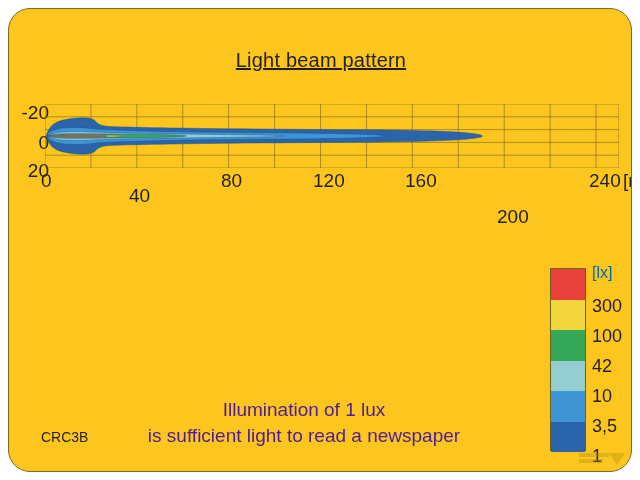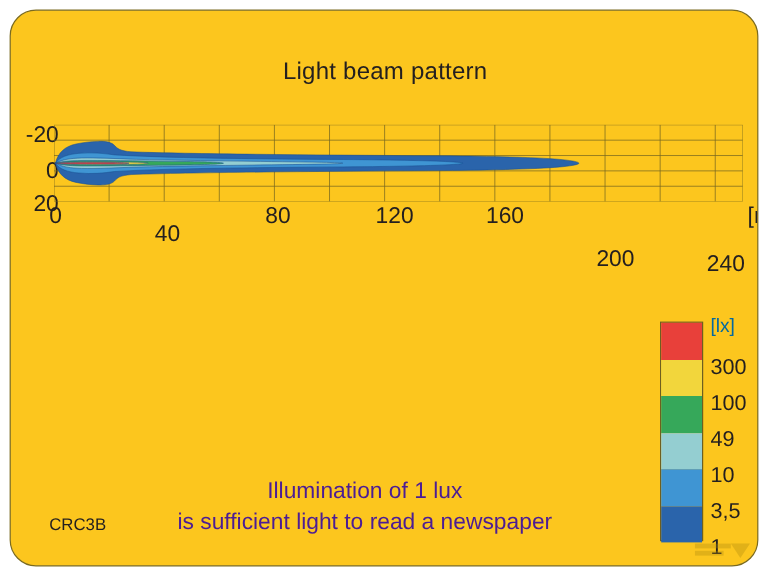--- a/index.html
+++ b/index.html
@@ -7,21 +7,21 @@
     width:640px;height:480px;background:#ffffff;overflow:hidden;
     font-family:"Liberation Sans", sans-serif;
   }
   #card{
     position:absolute;left:8px;top:8px;width:624px;height:464px;
     background:#fcc61e;border:1px solid #7a6a20;border-radius:22px;
     box-sizing:border-box;overflow:hidden;
   }
   #title{
     position:absolute;left:0;top:40px;width:624px;text-align:center;
-    font-size:20px;color:#231f20;letter-spacing:.2px;
+    font-size:20px;color:#231f20;letter-spacing:.2px;text-decoration:underline;
   }
   
   #plot-wrap{position:absolute;left:36px;top:95px;width:584px;height:95px;}
   #plot{
     position:absolute;left:0px;top:0px;width:574px;height:64px;
   }
   #plot svg{display:block;}
   .ylab{
     position:absolute;right:580px;font-size:19px;color:#231f20;
     text-align:right;width:60px;white-space:nowrap;
@@ -115,36 +115,36 @@
         </g>
       </svg>
     </div>
 
     <div class="xlab" style="left:-4px;">0</div>
     <div class="xlab" style="left:84px;margin-top:15px;">40</div>
     <div class="xlab" style="left:176px;">80</div>
     <div class="xlab" style="left:268px;">120</div>
     <div class="xlab" style="left:360px;">160</div>
     <div class="xlab" style="left:452px;margin-top:36px;">200</div>
-    <div class="xlab" style="left:544px;margin-top:40px;">240</div>
+    <div class="xlab" style="left:544px;">240</div>
     <div class="xlab" style="left:578px;">[m]</div>
   </div>
 
   <div id="legend">
     <div class="sw" style="background:#e8403a;"></div>
     <div class="sw" style="background:#f2d63c;"></div>
     <div class="sw" style="background:#36a85a;"></div>
     <div class="sw" style="background:#94ced1;"></div>
     <div class="sw" style="background:#3f95d3;"></div>
     <div class="sw" style="background:#2a64ab;"></div>
   </div>
   <div id="legend-unit">[lx]</div>
   <div class="lgl" style="top:287px;">300</div>
   <div class="lgl" style="top:317px;">100</div>
-  <div class="lgl" style="top:347px;">49</div>
+  <div class="lgl" style="top:347px;">42</div>
   <div class="lgl" style="top:377px;">10</div>
   <div class="lgl" style="top:407px;">3,5</div>
   <div class="lgl" style="top:437px;">1</div>
 
   <div id="caption">
     <div>Illumination of 1 lux</div>
     <div>is sufficient light to read a newspaper</div>
   </div>
 
   <div id="code">CRC3B</div>

